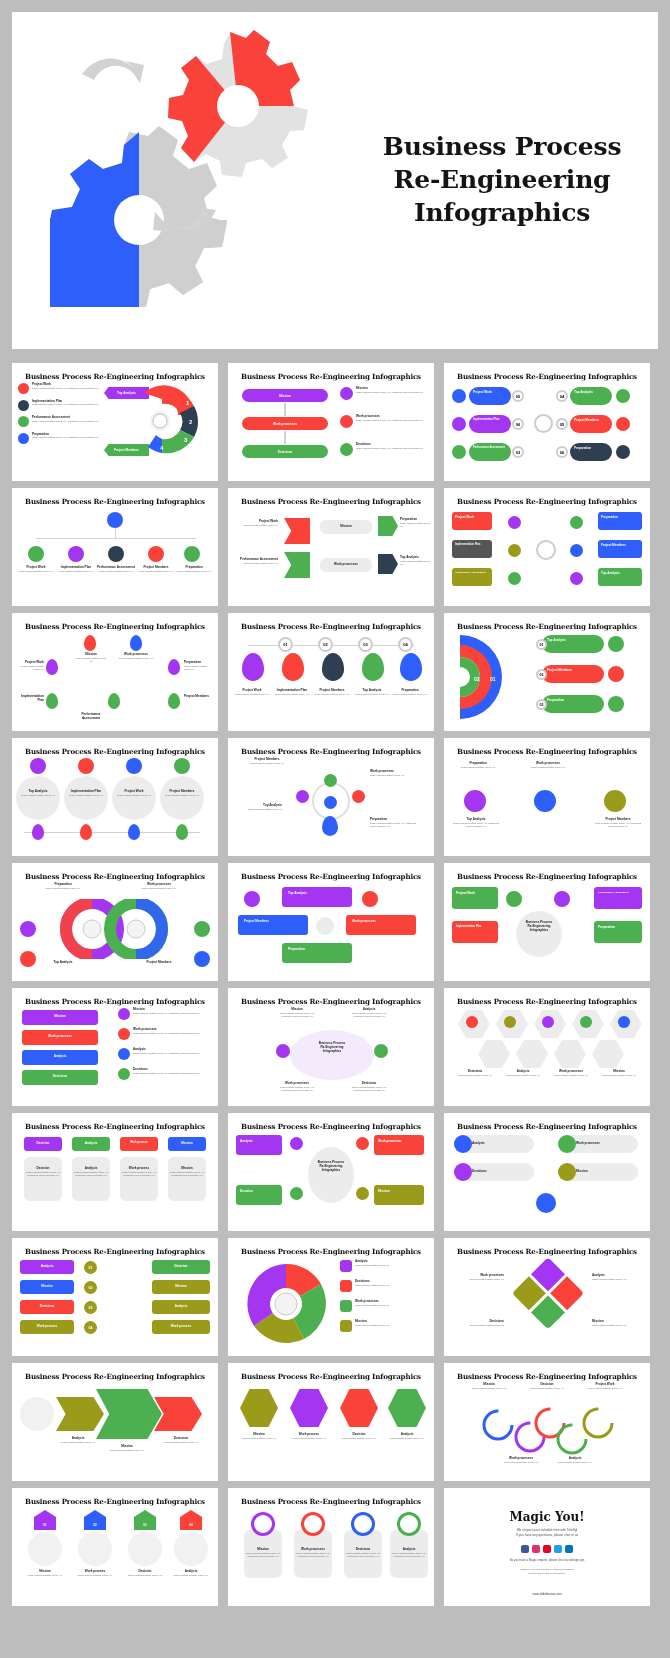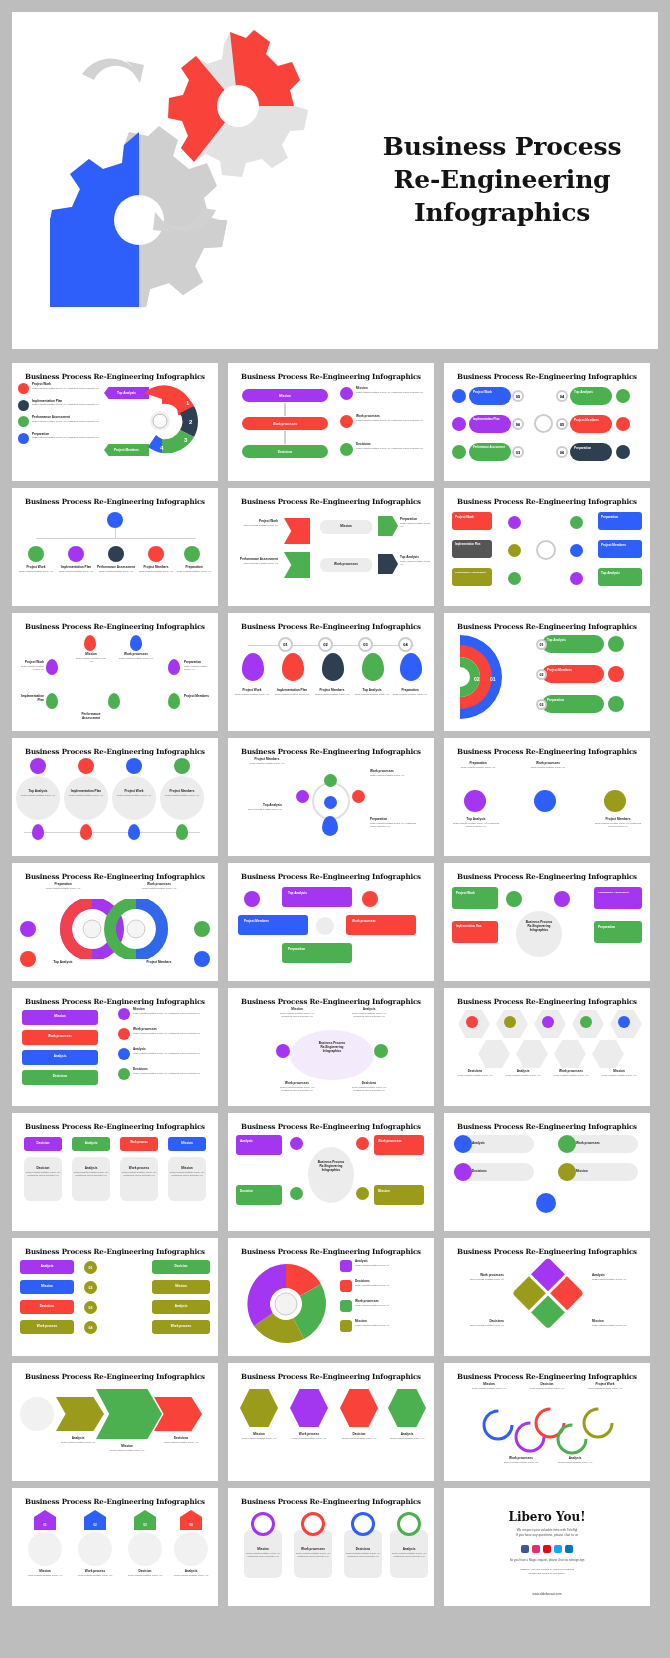--- a/index.html
+++ b/index.html
@@ -1064,21 +1064,21 @@
           </div>
         <div class="ring" style="position:absolute;left:23px;top:6px;width:24px;height:24px;border:3px solid #a435f0;background:#fff"></div>
         <div class="ring" style="position:absolute;left:73px;top:6px;width:24px;height:24px;border:3px solid #f9423a;background:#fff"></div>
         <div class="ring" style="position:absolute;left:123px;top:6px;width:24px;height:24px;border:3px solid #2f5ffb;background:#fff"></div>
         <div class="ring" style="position:absolute;left:169px;top:6px;width:24px;height:24px;border:3px solid #4cb050;background:#fff"></div>
       </div>
     </div>
 
     <div class="thumb">
       <div class="ty-wrap">
-        <div class="ty-title">Libero You!</div>
+        <div class="ty-title">Magic You!</div>
         <div class="ty-sub">
           <div>We respect your valuable time with TeleSgl</div>
           <div>If you have any questions, please chat to us</div>
         </div>
         <div class="ty-socials">
           <span style="background:#3b5998"></span>
           <span style="background:#e1306c"></span>
           <span style="background:#e60023"></span>
           <span style="background:#1da1f2"></span>
           <span style="background:#0077b5"></span>

